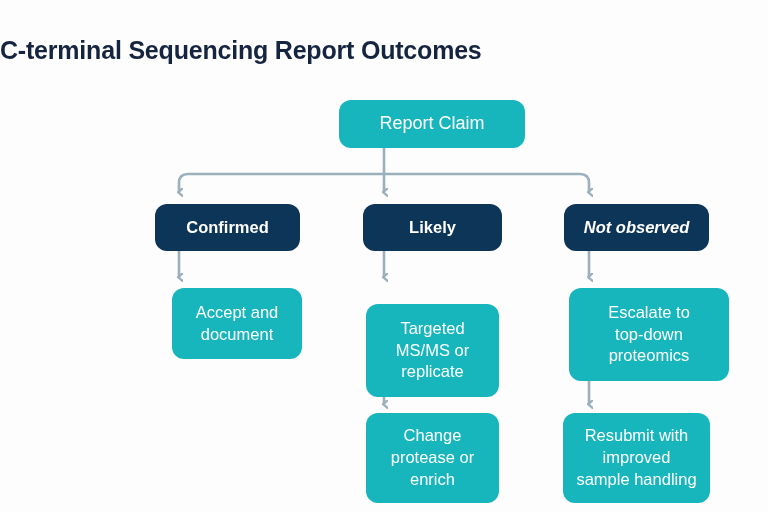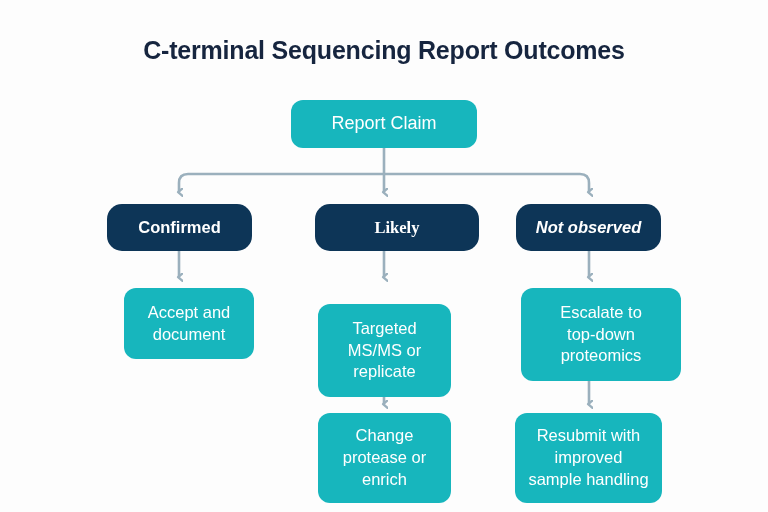--- a/index.html
+++ b/index.html
@@ -16,21 +16,20 @@
   #stage {
     position: relative;
     width: 768px;
     height: 512px;
   }
   #title {
     position: absolute;
     left: 0;
     top: 36px;
     width: 768px;
-    text-align: center;
     font-size: 25px;
     font-weight: bold;
     color: #16253f;
     letter-spacing: -0.2px;
   }
   #connectors {
     position: absolute;
     left: 0;
     top: 0;
     width: 768px;
@@ -43,29 +42,29 @@
     align-items: center;
     justify-content: center;
     text-align: center;
     border-radius: 12px;
     color: #ffffff;
     font-size: 16.5px;
     line-height: 1.33;
     box-sizing: border-box;
     padding: 4px 0;
     white-space: pre-line;
+    margin-left: 48px;
   }
   .node.teal {
     background: #17b6bd;
     font-weight: normal;
   }
   .node.navy {
     background: #0d3557;
     font-weight: bold;
-    border-radius: 15px;
   }
   .node.root {
     font-size: 18px;
   }
 </style>
 </head>
 <body>
 
 <div id="stage">
 
@@ -93,21 +92,21 @@
 
       <path d="M384,381 L384,404" marker-end="url(#arrowhead)"></path>
       <path d="M589,381 L589,404" marker-end="url(#arrowhead)"></path>
     </g>
   </svg>
 
   <div class="node teal root" style="left:291px; top:100px; width:186px; height:48px;">Report Claim</div>
 
   <div class="node navy" style="left:107px; top:204px; width:145px; height:47px;">Confirmed</div>
 
-  <div class="node navy" style="left:315px; top:204px; width:164px; height:47px;font-family:Liberation Serif, serif;">Likely</div>
+  <div class="node navy" style="left:315px; top:204px; width:139px; height:47px;">Likely</div>
 
   <div class="node navy" style="left:516px; top:204px; width:145px; height:47px;font-style:italic;">Not observed</div>
 
   <div class="node teal" style="left:124px; top:288px; width:130px; height:71px;">Accept and
 document</div>
 
   <div class="node teal" style="left:318px; top:304px; width:133px; height:93px;">Targeted
 MS/MS or
 replicate</div>
 

